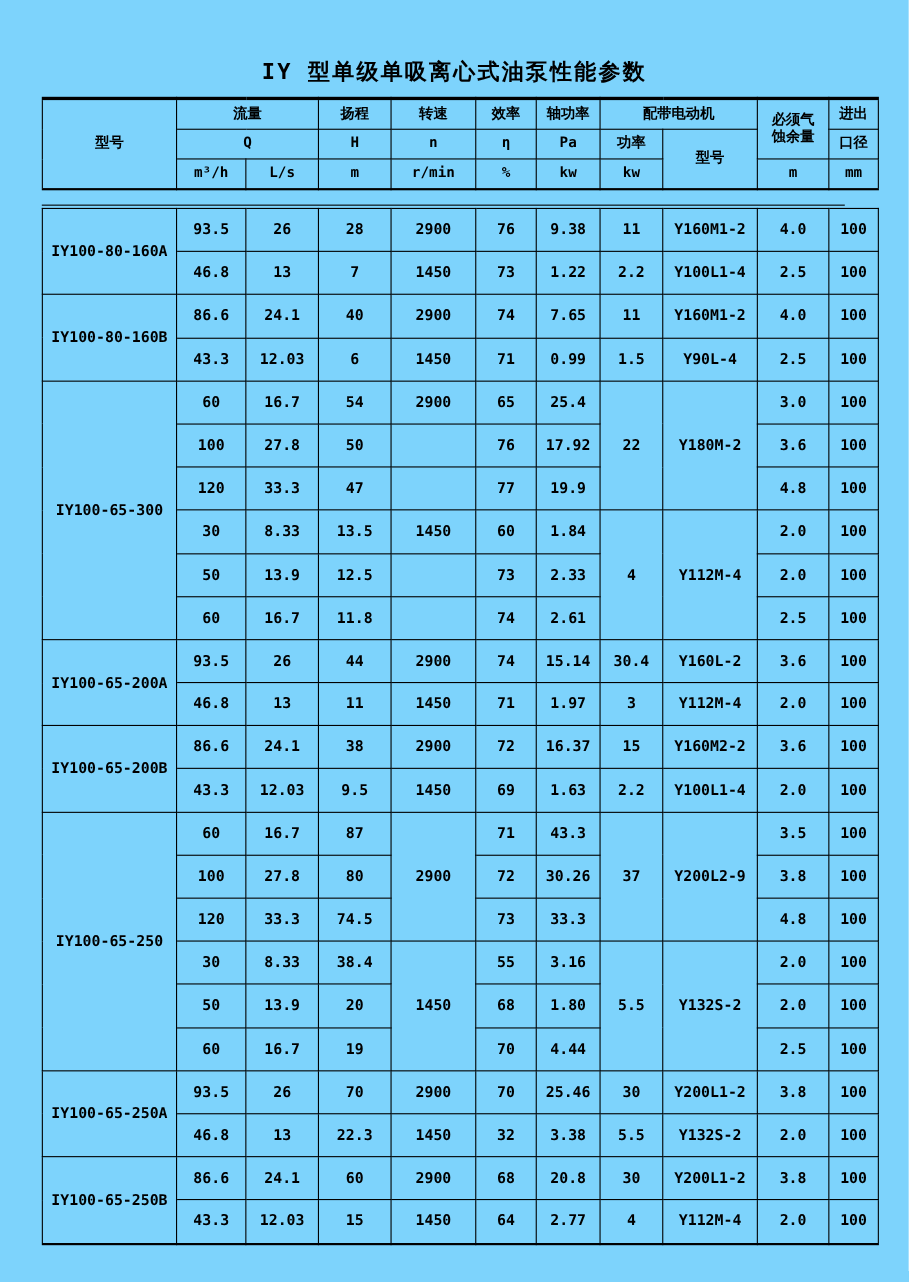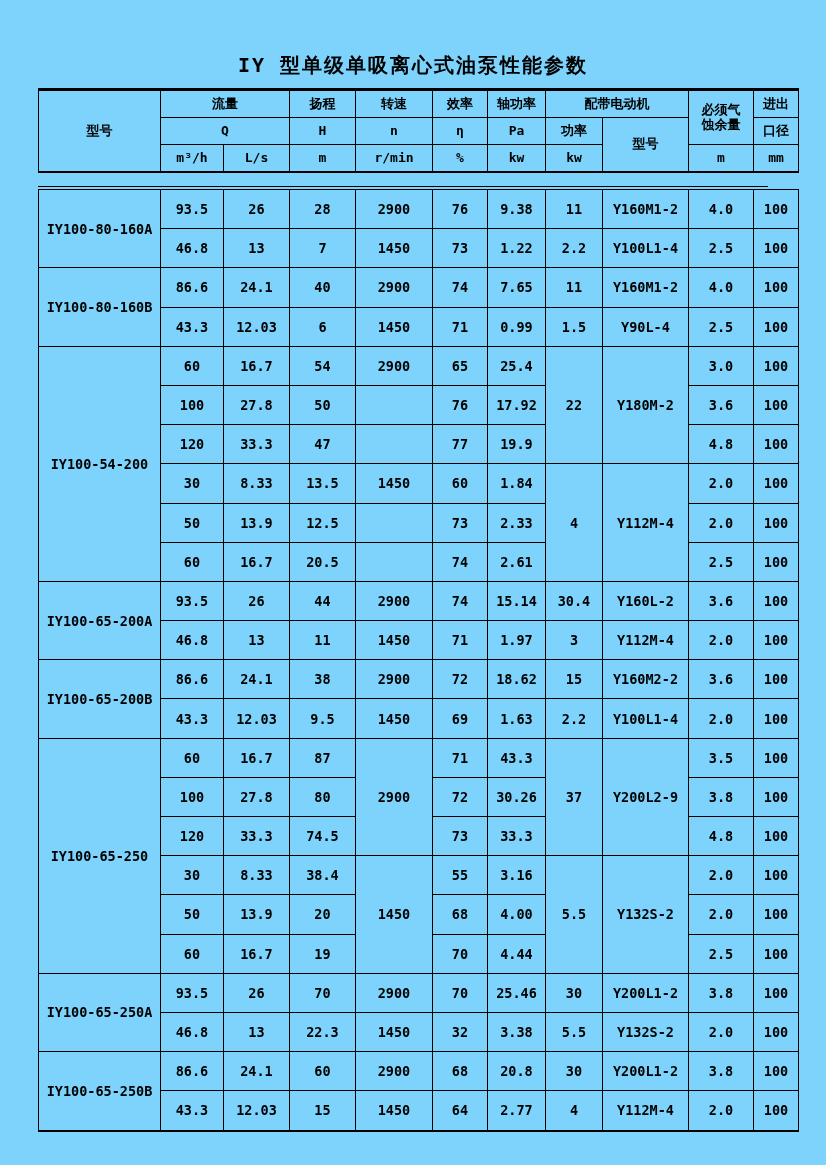--- a/index.html
+++ b/index.html
@@ -158,21 +158,21 @@
             <td>6</td>
             <td>1450</td>
             <td>71</td>
             <td>0.99</td>
             <td>1.5</td>
             <td>Y90L-4</td>
             <td>2.5</td>
             <td>100</td>
           </tr>
           <tr>
-            <td rowspan="6">IY100-54-200</td>
+            <td rowspan="6">IY100-65-300</td>
             <td>60</td>
             <td>16.7</td>
             <td>54</td>
             <td>2900</td>
             <td>65</td>
             <td>25.4</td>
             <td rowspan="3">22</td>
             <td rowspan="3">Y180M-2</td>
             <td>3.0</td>
             <td>100</td>
@@ -215,21 +215,21 @@
             <td>12.5</td>
             <td></td>
             <td>73</td>
             <td>2.33</td>
             <td>2.0</td>
             <td>100</td>
           </tr>
           <tr>
             <td>60</td>
             <td>16.7</td>
-            <td>20.5</td>
+            <td>11.8</td>
             <td></td>
             <td>74</td>
             <td>2.61</td>
             <td>2.5</td>
             <td>100</td>
           </tr>
           <tr>
             <td rowspan="2">IY100-65-200A</td>
             <td>93.5</td>
             <td>26</td>
@@ -254,21 +254,21 @@
             <td>2.0</td>
             <td>100</td>
           </tr>
           <tr>
             <td rowspan="2">IY100-65-200B</td>
             <td>86.6</td>
             <td>24.1</td>
             <td>38</td>
             <td>2900</td>
             <td>72</td>
-            <td>18.62</td>
+            <td>16.37</td>
             <td>15</td>
             <td>Y160M2-2</td>
             <td>3.6</td>
             <td>100</td>
           </tr>
           <tr>
             <td>43.3</td>
             <td>12.03</td>
             <td>9.5</td>
             <td>1450</td>
@@ -320,21 +320,21 @@
             <td rowspan="3">5.5</td>
             <td rowspan="3">Y132S-2</td>
             <td>2.0</td>
             <td>100</td>
           </tr>
           <tr>
             <td>50</td>
             <td>13.9</td>
             <td>20</td>
             <td>68</td>
-            <td>4.00</td>
+            <td>1.80</td>
             <td>2.0</td>
             <td>100</td>
           </tr>
           <tr>
             <td>60</td>
             <td>16.7</td>
             <td>19</td>
             <td>70</td>
             <td>4.44</td>
             <td>2.5</td>

